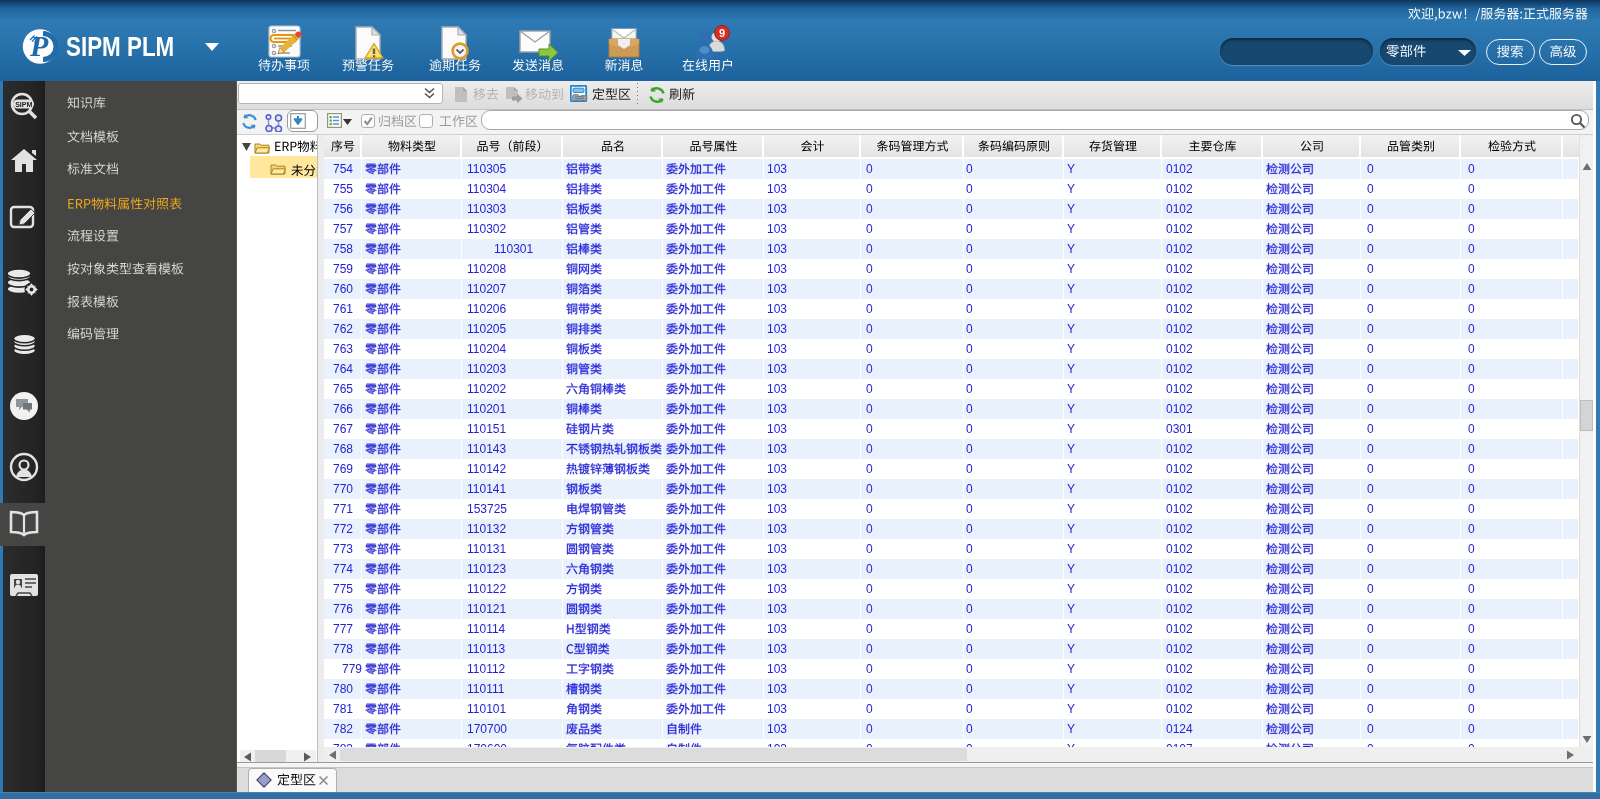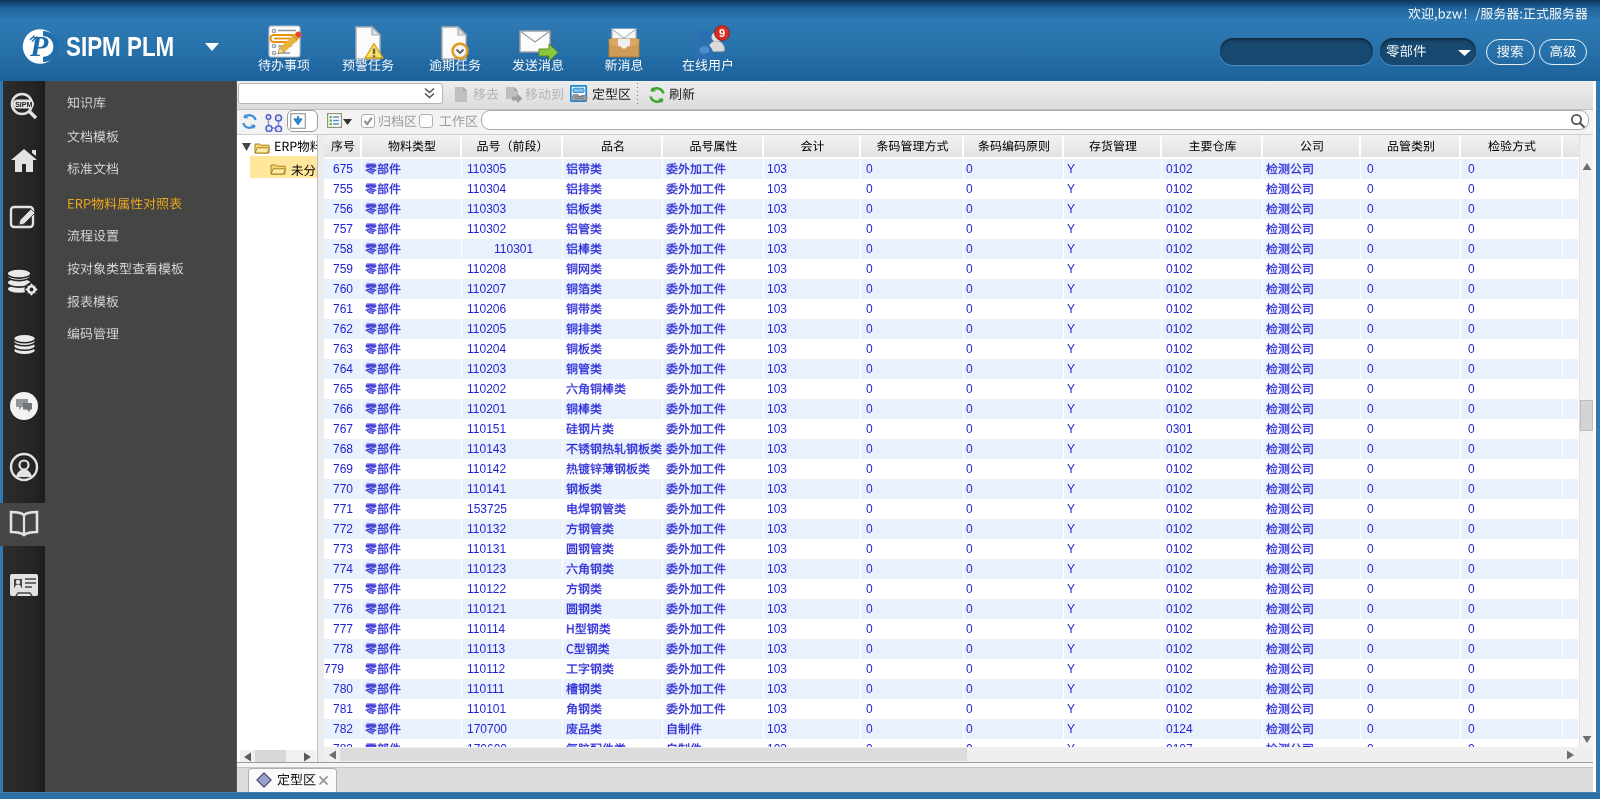--- a/index.html
+++ b/index.html
@@ -502,21 +502,21 @@
 <path d="M1 12l2.2-5.2H15.5L13.3 12z" fill="#fdeaa6" stroke="#a8821f" stroke-width="1"></path>
   </svg>
 <svg style="position:absolute;left:256px;top:772px;z-index:55" width="16" height="16" viewBox="0 0 16 16">
     <rect x="3" y="3" width="10" height="10" fill="#9a9fd0" stroke="#4a4a6a" stroke-width="1.2" transform="rotate(45 8 8)"></rect>
   </svg>
 <svg style="position:absolute;left:318px;top:775px;z-index:55" width="11" height="11" viewBox="0 0 11 11">
     <path d="M1.5 1.5l8 8M9.5 1.5l-8 8" stroke="#8a8a8a" stroke-width="1.6"></path>
     <path d="M1.5 1.5h2l7 7v1h-2l-7-7z" fill="none"></path>
   </svg>
 <div style="position:absolute;left:66px;top:31px;width:200px;font:bold 28px 'Liberation Sans',sans-serif;color:#fff;transform:scaleX(.8);transform-origin:0 0;z-index:55">SIPM PLM</div>
-<div style="position:absolute;left:324px;width:38px;text-align:center;top:159px;height:20px;font:12px/20px 'Liberation Sans',sans-serif;color:#2323d6;z-index:45;">675</div>
+<div style="position:absolute;left:324px;width:38px;text-align:center;top:159px;height:20px;font:12px/20px 'Liberation Sans',sans-serif;color:#2323d6;z-index:45;">754</div>
 <div style="position:absolute;left:467px;top:159px;height:20px;font:12px/20px 'Liberation Sans',sans-serif;color:#2323d6;z-index:45;">110305</div>
 <div style="position:absolute;left:767px;top:159px;height:20px;font:12px/20px 'Liberation Sans',sans-serif;color:#2323d6;z-index:45;">103</div>
 <div style="position:absolute;left:866px;top:159px;height:20px;font:12px/20px 'Liberation Sans',sans-serif;color:#2323d6;z-index:45;">0</div>
 <div style="position:absolute;left:966px;top:159px;height:20px;font:12px/20px 'Liberation Sans',sans-serif;color:#2323d6;z-index:45;">0</div>
 <div style="position:absolute;left:1067px;top:159px;height:20px;font:12px/20px 'Liberation Sans',sans-serif;color:#2323d6;z-index:45;">Y</div>
 <div style="position:absolute;left:1166px;top:159px;height:20px;font:12px/20px 'Liberation Sans',sans-serif;color:#2323d6;z-index:45;">0102</div>
 <div style="position:absolute;left:1367px;top:159px;height:20px;font:12px/20px 'Liberation Sans',sans-serif;color:#2323d6;z-index:45;">0</div>
 <div style="position:absolute;left:1468px;top:159px;height:20px;font:12px/20px 'Liberation Sans',sans-serif;color:#2323d6;z-index:45;">0</div>
 <div style="position:absolute;left:324px;width:38px;text-align:center;top:179px;height:20px;font:12px/20px 'Liberation Sans',sans-serif;color:#2323d6;z-index:45;">755</div>
 <div style="position:absolute;left:467px;top:179px;height:20px;font:12px/20px 'Liberation Sans',sans-serif;color:#2323d6;z-index:45;">110304</div>
@@ -727,21 +727,21 @@
 <div style="position:absolute;left:1468px;top:619px;height:20px;font:12px/20px 'Liberation Sans',sans-serif;color:#2323d6;z-index:45;">0</div>
 <div style="position:absolute;left:324px;width:38px;text-align:center;top:639px;height:20px;font:12px/20px 'Liberation Sans',sans-serif;color:#2323d6;z-index:45;">778</div>
 <div style="position:absolute;left:467px;top:639px;height:32px;font:12px/20px 'Liberation Sans',sans-serif;color:#2323d6;z-index:45;">110113</div>
 <div style="position:absolute;left:767px;top:639px;height:20px;font:12px/20px 'Liberation Sans',sans-serif;color:#2323d6;z-index:45;">103</div>
 <div style="position:absolute;left:866px;top:639px;height:20px;font:12px/20px 'Liberation Sans',sans-serif;color:#2323d6;z-index:45;">0</div>
 <div style="position:absolute;left:966px;top:639px;height:20px;font:12px/20px 'Liberation Sans',sans-serif;color:#2323d6;z-index:45;">0</div>
 <div style="position:absolute;left:1067px;top:639px;height:20px;font:12px/20px 'Liberation Sans',sans-serif;color:#2323d6;z-index:45;">Y</div>
 <div style="position:absolute;left:1166px;top:639px;height:20px;font:12px/20px 'Liberation Sans',sans-serif;color:#2323d6;z-index:45;">0102</div>
 <div style="position:absolute;left:1367px;top:639px;height:20px;font:12px/20px 'Liberation Sans',sans-serif;color:#2323d6;z-index:45;">0</div>
 <div style="position:absolute;left:1468px;top:639px;height:20px;font:12px/20px 'Liberation Sans',sans-serif;color:#2323d6;z-index:45;">0</div>
-<div style="position:absolute;left:324px;width:38px;text-align:left;top:659px;height:32px;font:12px/20px 'Liberation Sans',sans-serif;color:#2323d6;z-index:45;">779</div>
+<div style="position:absolute;left:324px;width:38px;text-align:right;top:659px;height:32px;font:12px/20px 'Liberation Sans',sans-serif;color:#2323d6;z-index:45;">779</div>
 <div style="position:absolute;left:467px;top:659px;height:20px;font:12px/20px 'Liberation Sans',sans-serif;color:#2323d6;z-index:45;">110112</div>
 <div style="position:absolute;left:767px;top:659px;height:20px;font:12px/20px 'Liberation Sans',sans-serif;color:#2323d6;z-index:45;">103</div>
 <div style="position:absolute;left:866px;top:659px;height:20px;font:12px/20px 'Liberation Sans',sans-serif;color:#2323d6;z-index:45;">0</div>
 <div style="position:absolute;left:966px;top:659px;height:20px;font:12px/20px 'Liberation Sans',sans-serif;color:#2323d6;z-index:45;">0</div>
 <div style="position:absolute;left:1067px;top:659px;height:20px;font:12px/20px 'Liberation Sans',sans-serif;color:#2323d6;z-index:45;">Y</div>
 <div style="position:absolute;left:1166px;top:659px;height:20px;font:12px/20px 'Liberation Sans',sans-serif;color:#2323d6;z-index:45;">0102</div>
 <div style="position:absolute;left:1367px;top:659px;height:20px;font:12px/20px 'Liberation Sans',sans-serif;color:#2323d6;z-index:45;">0</div>
 <div style="position:absolute;left:1468px;top:659px;height:20px;font:12px/20px 'Liberation Sans',sans-serif;color:#2323d6;z-index:45;">0</div>
 <div style="position:absolute;left:324px;width:38px;text-align:center;top:679px;height:20px;font:12px/20px 'Liberation Sans',sans-serif;color:#2323d6;z-index:45;">780</div>
 <div style="position:absolute;left:467px;top:679px;height:20px;font:12px/20px 'Liberation Sans',sans-serif;color:#2323d6;z-index:45;">110111</div>

